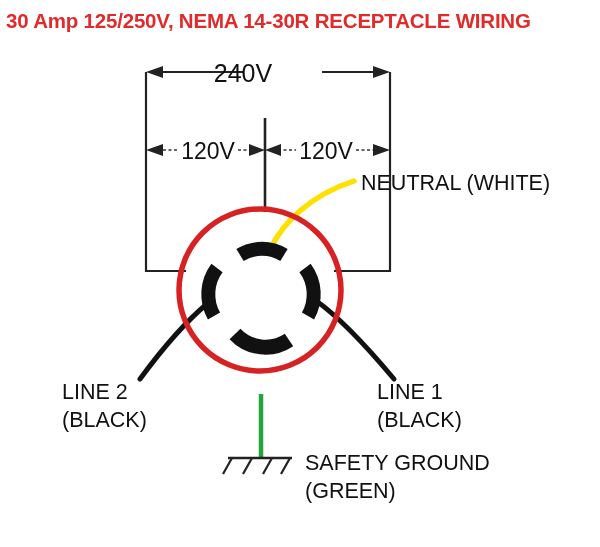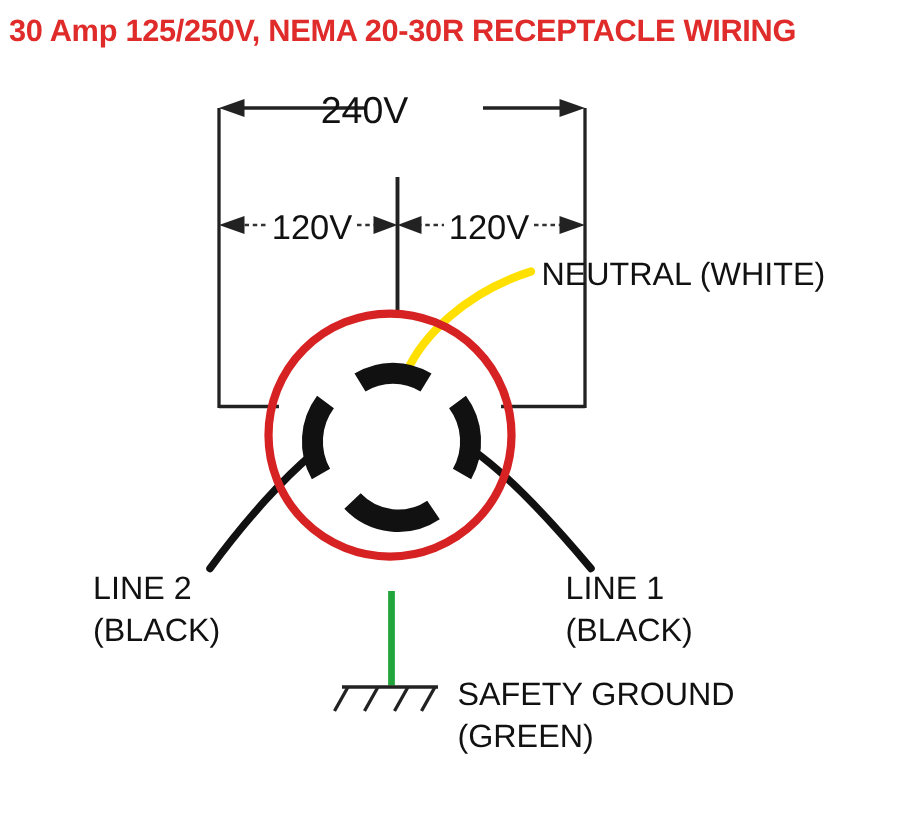--- a/index.html
+++ b/index.html
@@ -36,21 +36,21 @@
     font-family: "Liberation Sans", sans-serif;
     font-size: 21.5px;
     fill: #111111;
   }
 </style>
 </head>
 <body>
 
 <div id="page">
 
-  <div id="title">30 Amp 125/250V, NEMA 20-30R RECEPTACLE WIRING</div>
+  <div id="title">30 Amp 125/250V, NEMA 14-30R RECEPTACLE WIRING</div>
 
   <svg id="diagram" viewBox="0 0 600 547">
 
     <g>
 
       <line x1="146" y1="72" x2="146" y2="272" stroke="#222222" stroke-width="2.2"></line>
 
       <line x1="390" y1="72" x2="390" y2="272" stroke="#222222" stroke-width="2.2"></line>
 
       <line x1="265" y1="118" x2="265" y2="212" stroke="#222222" stroke-width="2.6"></line>

